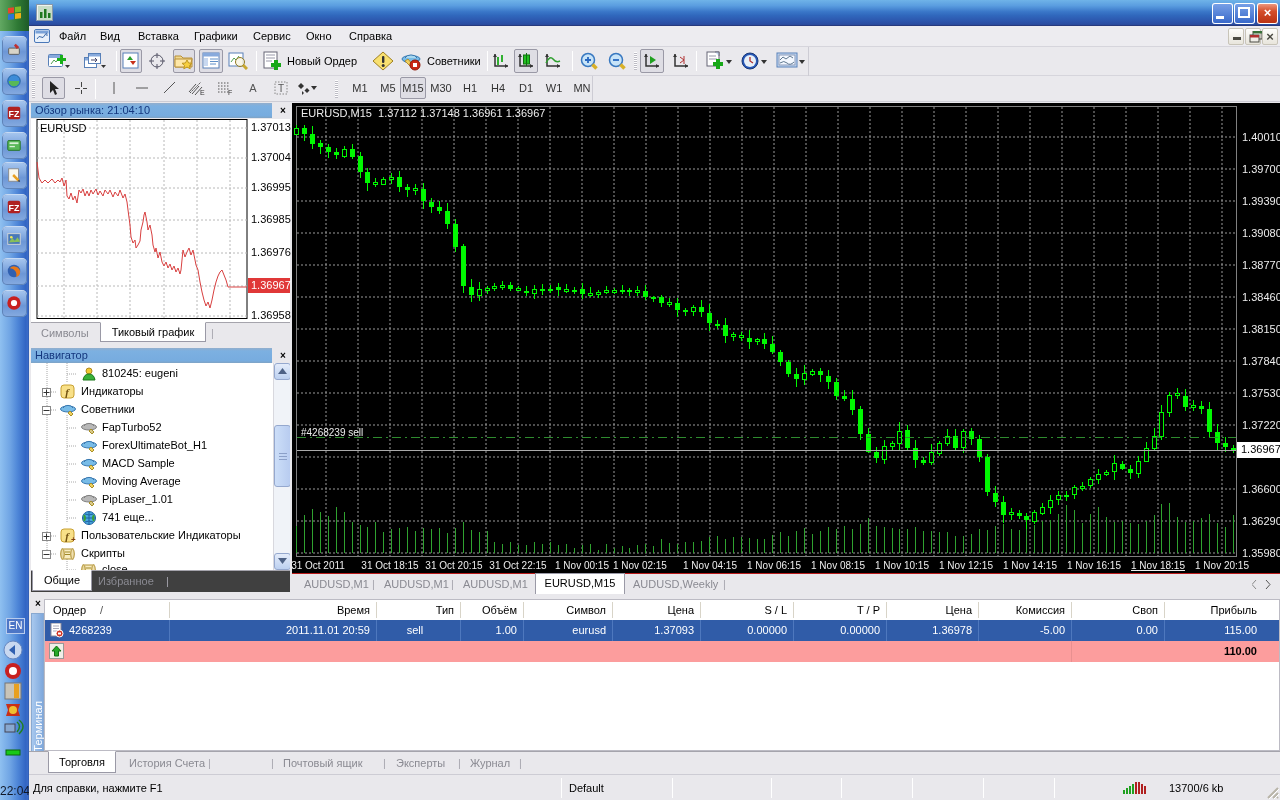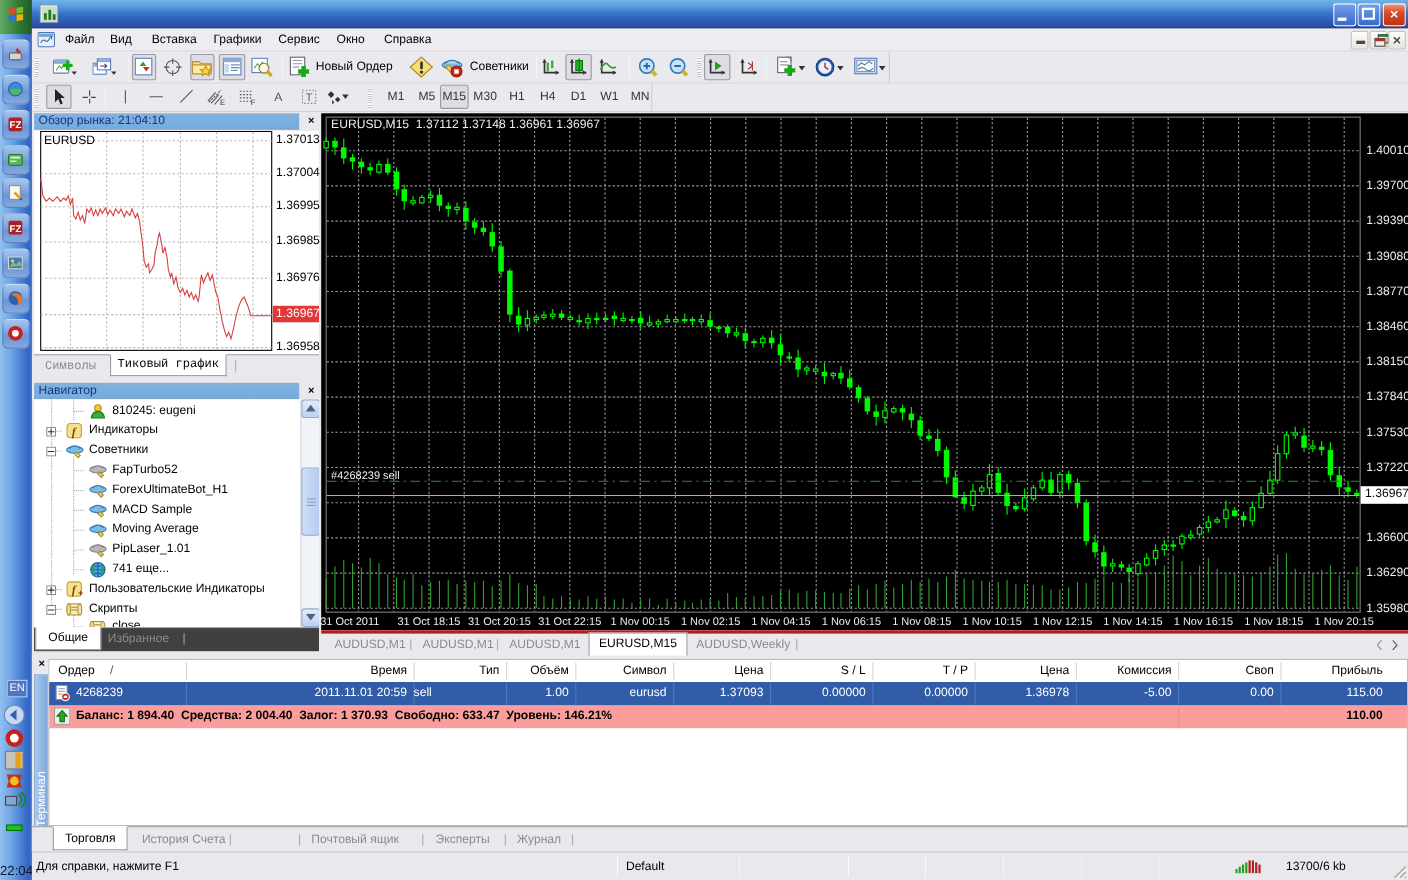--- a/index.html
+++ b/index.html
@@ -421,21 +421,21 @@
     </svg>
     <span style="position:absolute;left:9px;top:3px;color:#000;">EURUSD</span>
     <span style="position:absolute;left:220px;top:2px;color:#000;">1.37013</span>
     <span style="position:absolute;left:220px;top:32px;color:#000;">1.37004</span>
     <span style="position:absolute;left:220px;top:62px;color:#000;">1.36995</span>
     <span style="position:absolute;left:220px;top:94px;color:#000;">1.36985</span>
     <span style="position:absolute;left:220px;top:127px;color:#000;">1.36976</span>
     <div style="position:absolute;left:217px;top:159px;width:42px;height:15px;background:#E03838;color:#fff;line-height:15px;padding-left:3px;">1.36967</div>
     <span style="position:absolute;left:220px;top:190px;color:#000;">1.36958</span>
   </div>
-<div class="abs" style="left:31px;top:322px;width:259px;height:20px;background:#E9E8EC;border-top:1px solid #A5A4AC;font-family:Liberation Mono, monospace;">
+<div class="abs" style="left:31px;top:322px;width:259px;height:20px;background:#E9E8EC;border-top:1px solid #A5A4AC;">
 <span class="tab-in" style="left:10px;top:4px;">Символы</span>
 <div class="tab-act" style="left:69px;top:-1px;width:106px;height:20px;line-height:18px;">Тиковый график</div>
 <span class="tabsep" style="left:180px;top:4px;">|</span>
 </div>
 <div class="hdr" style="top:348px;">Навигатор</div>
 <div class="hdrx" style="left:276px;top:349px;">×</div>
 <div class="abs" style="left:31px;top:363px;width:259px;height:207px;background:#fff;overflow:hidden;">
     <svg width="259" height="207" style="position:absolute;left:0;top:0">
       <line x1="16" y1="0" x2="16" y2="196" stroke="#A8A8A8" stroke-dasharray="1,1"></line>
       <line x1="36" y1="0" x2="36" y2="20" stroke="#A8A8A8" stroke-dasharray="1,1"></line>
@@ -991,32 +991,32 @@
     <span style="position:absolute;left:950px;top:316px;color:#EDEDED;">1.37220</span>
     <span style="position:absolute;left:950px;top:380px;color:#EDEDED;">1.36600</span>
     <span style="position:absolute;left:950px;top:412px;color:#EDEDED;">1.36290</span>
     <span style="position:absolute;left:950px;top:444px;color:#EDEDED;">1.35980</span>
     <div style="position:absolute;left:945px;top:339px;width:43px;height:16px;background:#fff;color:#000;line-height:15px;padding-left:4px;">1.36967</div>
     <div style="position:absolute;left:-7px;top:457px;color:#EDEDED;width:66px;text-align:center;font-size:10px;white-space:nowrap;">31 Oct 2011</div>
     <div style="position:absolute;left:65px;top:457px;color:#EDEDED;width:66px;text-align:center;font-size:10px;white-space:nowrap;">31 Oct 18:15</div>
     <div style="position:absolute;left:129px;top:457px;color:#EDEDED;width:66px;text-align:center;font-size:10px;white-space:nowrap;">31 Oct 20:15</div>
     <div style="position:absolute;left:193px;top:457px;color:#EDEDED;width:66px;text-align:center;font-size:10px;white-space:nowrap;">31 Oct 22:15</div>
     <div style="position:absolute;left:257px;top:457px;color:#EDEDED;width:66px;text-align:center;font-size:10px;white-space:nowrap;">1 Nov 00:15</div>
-    <div style="position:absolute;left:321px;top:457px;color:#EDEDED;width:66px;text-align:center;font-size:10px;white-space:nowrap;">1 Nov 02:15</div>
+    <div style="position:absolute;left:321px;top:457px;color:#EDEDED;width:66px;text-align:left;font-size:10px;white-space:nowrap;">1 Nov 02:15</div>
     <div style="position:absolute;left:385px;top:457px;color:#EDEDED;width:66px;text-align:center;font-size:10px;white-space:nowrap;">1 Nov 04:15</div>
     <div style="position:absolute;left:449px;top:457px;color:#EDEDED;width:66px;text-align:center;font-size:10px;white-space:nowrap;">1 Nov 06:15</div>
     <div style="position:absolute;left:513px;top:457px;color:#EDEDED;width:66px;text-align:center;font-size:10px;white-space:nowrap;">1 Nov 08:15</div>
     <div style="position:absolute;left:577px;top:457px;color:#EDEDED;width:66px;text-align:center;font-size:10px;white-space:nowrap;">1 Nov 10:15</div>
     <div style="position:absolute;left:641px;top:457px;color:#EDEDED;width:66px;text-align:center;font-size:10px;white-space:nowrap;">1 Nov 12:15</div>
     <div style="position:absolute;left:705px;top:457px;color:#EDEDED;width:66px;text-align:center;font-size:10px;white-space:nowrap;">1 Nov 14:15</div>
     <div style="position:absolute;left:769px;top:457px;color:#EDEDED;width:66px;text-align:center;font-size:10px;white-space:nowrap;">1 Nov 16:15</div>
-    <div style="position:absolute;left:833px;top:457px;color:#EDEDED;width:66px;text-align:center;font-size:10px;white-space:nowrap;">1 Nov 18:15</div>
+    <div style="position:absolute;left:833px;top:457px;color:#EDEDED;width:66px;text-align:center;font-size:10px;white-space:nowrap;text-decoration:underline;">1 Nov 18:15</div>
     <div style="position:absolute;left:897px;top:457px;color:#EDEDED;width:66px;text-align:center;font-size:10px;white-space:nowrap;">1 Nov 20:15</div>
   </div>
-<div class="abs" style="left:292px;top:573px;width:988px;height:21px;background:#E9E8EC;border-top:3px solid #b91c1c;">
+<div class="abs" style="left:292px;top:573px;width:988px;height:21px;background:#E9E8EC;border-top:1px solid #b91c1c;">
 <span class="tab-in" style="left:12px;top:4px;">AUDUSD,M1</span>
     <span class="tabsep" style="left:80px;top:4px;">|</span>
 <span class="tab-in" style="left:92px;top:4px;">AUDUSD,M1</span>
     <span class="tabsep" style="left:159px;top:4px;">|</span>
 <span class="tab-in" style="left:171px;top:4px;">AUDUSD,M1</span>
 <div class="tab-act" style="left:243px;top:-1px;width:90px;height:21px;line-height:19px;border-top:1px solid #9A99A6;border-bottom:none;">EURUSD,M15</div>
 <span class="tab-in" style="left:341px;top:4px;">AUDUSD,Weekly</span>
     <span class="tabsep" style="left:431px;top:4px;">|</span>
 <svg width="20" height="9" style="position:absolute;right:8px;top:6px">
       <path d="M4 0 L0 4.5 L4 9" fill="none" stroke="#888"></path>
@@ -1053,21 +1053,21 @@
         <div style="position:absolute;left:1026px;top:2px;width:1px;height:16px;background:#D8D4C8;"></div>
         <span style="position:absolute;left:1026px;top:4px;width:87px;text-align:right;">Своп</span>
         <div style="position:absolute;left:1119px;top:2px;width:1px;height:16px;background:#D8D4C8;"></div>
         <span style="position:absolute;left:1119px;top:4px;width:93px;text-align:right;">Прибыль</span>
       </div>
       <div style="position:absolute;left:0;top:20px;width:1234px;height:21px;background:#305CA8;color:#fff;box-shadow:0 1px 0 #333A8A;">
         <span style="position:absolute;left:24px;top:4px;">4268239</span>
         <div style="position:absolute;left:124px;top:0px;width:1px;height:21px;background:#4E78BE;"></div>
         <span style="position:absolute;left:124px;top:4px;width:201px;text-align:right;">2011.11.01 20:59</span>
         <div style="position:absolute;left:331px;top:0px;width:1px;height:21px;background:#4E78BE;"></div>
-        <span style="position:absolute;left:331px;top:4px;width:78px;text-align:left;">sell</span>
+        <span style="position:absolute;left:331px;top:4px;width:78px;text-align:center;">sell</span>
         <div style="position:absolute;left:415px;top:0px;width:1px;height:21px;background:#4E78BE;"></div>
         <span style="position:absolute;left:415px;top:4px;width:57px;text-align:right;">1.00</span>
         <div style="position:absolute;left:478px;top:0px;width:1px;height:21px;background:#4E78BE;"></div>
         <span style="position:absolute;left:478px;top:4px;width:83px;text-align:right;">eurusd</span>
         <div style="position:absolute;left:567px;top:0px;width:1px;height:21px;background:#4E78BE;"></div>
         <span style="position:absolute;left:567px;top:4px;width:82px;text-align:right;">1.37093</span>
         <div style="position:absolute;left:655px;top:0px;width:1px;height:21px;background:#4E78BE;"></div>
         <span style="position:absolute;left:655px;top:4px;width:87px;text-align:right;">0.00000</span>
         <div style="position:absolute;left:748px;top:0px;width:1px;height:21px;background:#4E78BE;"></div>
         <span style="position:absolute;left:748px;top:4px;width:87px;text-align:right;">0.00000</span>
@@ -1085,21 +1085,20 @@
           <circle cx="9.5" cy="10.5" r="3.5" fill="#D03020" stroke="#fff"></circle>
           <rect x="8" y="9.5" width="3" height="2" fill="#fff"></rect>
         </svg>
       </div>
       <div style="position:absolute;left:0;top:41px;width:1234px;height:21px;background:#FC9D9D;color:#000;">
         <div style="position:absolute;left:4px;top:2px;width:15px;height:16px;background:#F0EEE8;border:1px solid #999;">
           <svg width="11" height="12" style="position:absolute;left:1px;top:1px">
             <path d="M5.5 1 L10 6 H7.5 V11 H3.5 V6 H1z" fill="#28A828" stroke="#117011"></path>
           </svg>
         </div>
-        <span style="position:absolute;left:24px;top:4px;font-weight:bold;">Баланс: 1 894.40&nbsp; Средства: 2 004.40&nbsp; Залог: 1 370.93&nbsp; Свободно: 633.47&nbsp; Уровень: 146.21%</span>
         <div style="position:absolute;left:1026px;top:0px;width:1px;height:21px;background:#E89090;"></div>
         <span style="position:absolute;right:22px;top:4px;font-weight:bold;">110.00</span>
       </div>
     </div>
   </div>
 <div class="abs" style="left:29px;top:751px;width:1251px;height:23px;background:#E9E8EC;border-top:1px solid #A5A4AC;">
 <div class="tab-act" style="left:19px;top:-1px;width:68px;height:22px;line-height:20px;">Торговля</div>
 <span class="tab-in" style="left:100px;top:5px;">История Счета</span>
     <span class="tabsep" style="left:179px;top:5px;">|</span>
 <span class="tab-in" style="left:192px;top:21px;">Сигналы</span>

